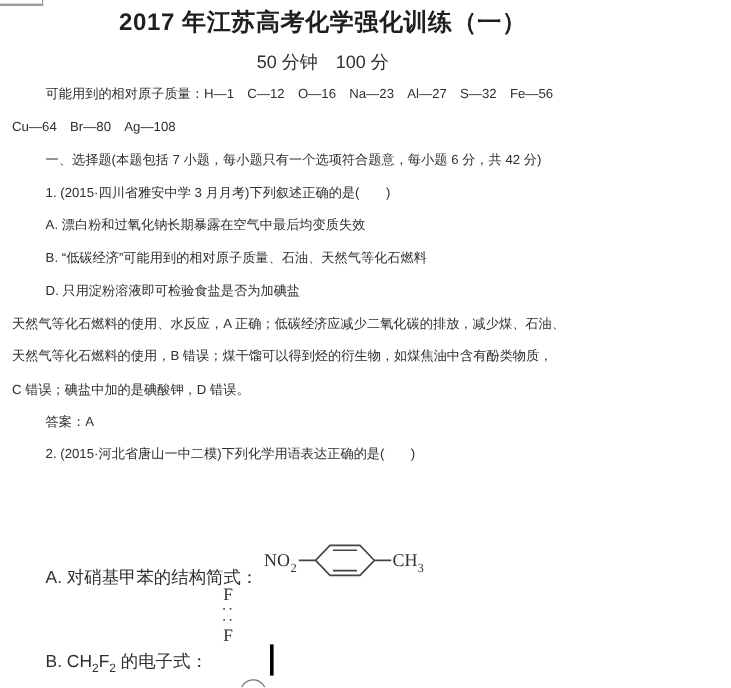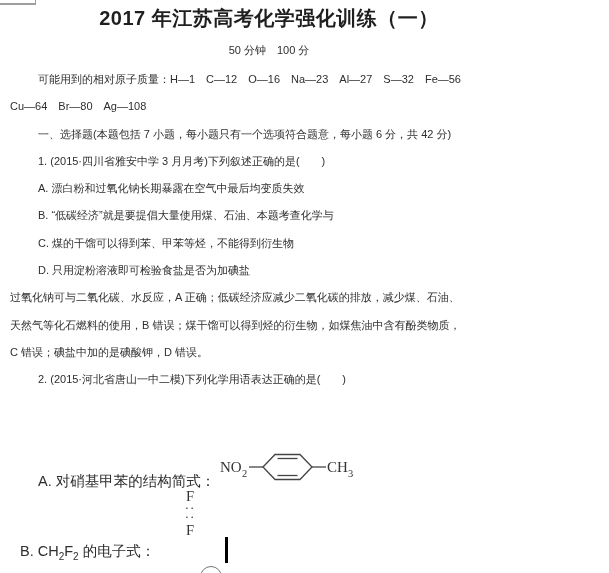--- a/index.html
+++ b/index.html
@@ -8,21 +8,21 @@
     position:relative; width:538px; height:573px; overflow:hidden;
     background:#ffffff; color:#2e2e2e;
     font-family:"Liberation Sans", sans-serif;
   }
   .doc-title {
     position:absolute; top:5px; left:0; right:0; text-align:center;
     font-size:20px; font-weight:bold; color:#1f1f1f; letter-spacing:.5px;
   }
   .subtitle {
     position:absolute; top:43px; left:0; right:0; text-align:center;
-    font-size:11px;
+    font-size:15px;
   }
   .body-lines {
     position:absolute; top:66px; left:10px; right:4px;
     font-size:11px; line-height:27.3px; white-space:nowrap;
   }
   .line { height:27.3px; overflow:hidden; }
   .indent { padding-left:28px; }
   
   .bmark { position:absolute; background:#9e9e9e; }
   .bm-left-h  { left:0;   top:3px; width:36px; height:1.5px; }
@@ -37,21 +37,21 @@
   .structure-svg { margin-left:4px; transform:translateY(-5px); }
   
   .lewis {
     position:absolute; left:140px; top:489px; width:100px; text-align:center;
     font-family:"Liberation Serif", serif; font-size:14.5px; color:#333333;
   }
   .lewis-atom { height:15px; line-height:15px; }
   .lewis-dots { height:9px;  line-height:7px; font-size:13px; letter-spacing:1px; }
   .lewis-mid  { height:19px; line-height:19px; }
   .lewis-atom-b { height:16px; line-height:16px; }
-  .option-b-label { position:absolute; left:20px; top:542px; font-size:14.5px; white-space:nowrap; }
+  .option-b-label { position:absolute; left:38px; top:542px; font-size:14.5px; white-space:nowrap; }
   sub { font-size:10px; line-height:0; }
   .text-cursor { position:absolute; left:225px; top:537px; width:3px; height:26px; background:#000000; }
   .partial-ring {
     position:absolute; left:200px; top:566px; width:22px; height:22px;
     border:1.5px solid #777777; border-radius:50%; background:transparent;
   }
 </style>
 </head>
 <body>
 
@@ -64,26 +64,26 @@
 
   <div class="doc-title">2017 年江苏高考化学强化训练（一）</div>
   <div class="subtitle">50 分钟　100 分</div>
 
   <div class="body-lines">
     <div class="line indent">可能用到的相对原子质量：H—1　C—12　O—16　Na—23　Al—27　S—32　Fe—56</div>
     <div class="line">Cu—64　Br—80　Ag—108</div>
     <div class="line indent">一、选择题(本题包括 7 小题，每小题只有一个选项符合题意，每小题 6 分，共 42 分)</div>
     <div class="line indent">1. (2015·四川省雅安中学 3 月月考)下列叙述正确的是(　　)</div>
     <div class="line indent">A. 漂白粉和过氧化钠长期暴露在空气中最后均变质失效</div>
-    <div class="line indent">B. “低碳经济”就是要提倡大量使用煤、石油、本题考查化学与</div>
-    <div class="line indent">C. 煤的干馏可以得到苯、甲苯等烃，不能得到衍生物</div>
+    <div class="line indent">B. “低碳经济”可能用到的相对原子质量、石油、天然气等化石燃料</div>
     <div class="line indent">D. 只用淀粉溶液即可检验食盐是否为加碘盐</div>
-    <div class="line">过氧化钠可与二氧化碳、水反应，A 正确；低碳经济应减少二氧化碳的排放，减少煤、石油、</div>
+    <div class="line">天然气等化石燃料的使用、水反应，A 正确；低碳经济应减少二氧化碳的排放，减少煤、石油、</div>
     <div class="line">天然气等化石燃料的使用，B 错误；煤干馏可以得到烃的衍生物，如煤焦油中含有酚类物质，</div>
     <div class="line">C 错误；碘盐中加的是碘酸钾，D 错误。</div>
+    <div class="line indent">答案：A</div>
     <div class="line indent">2. (2015·河北省唐山一中二模)下列化学用语表达正确的是(　　)</div>
   </div>
 
   <div class="q2a-row">
     <span>A. 对硝基甲苯的结构简式：</span>
     <svg class="structure-svg" width="136" height="38" viewBox="0 0 136 38">
       <g fill="none" stroke="#444444" stroke-width="1.3">
         <line x1="30" y1="19" x2="44" y2="19"></line>
         <polygon points="44,19 56,6.5 81,6.5 93,19 81,31.5 56,31.5"></polygon>
         <line x1="58.5" y1="10.5" x2="78.5" y2="10.5"></line>

